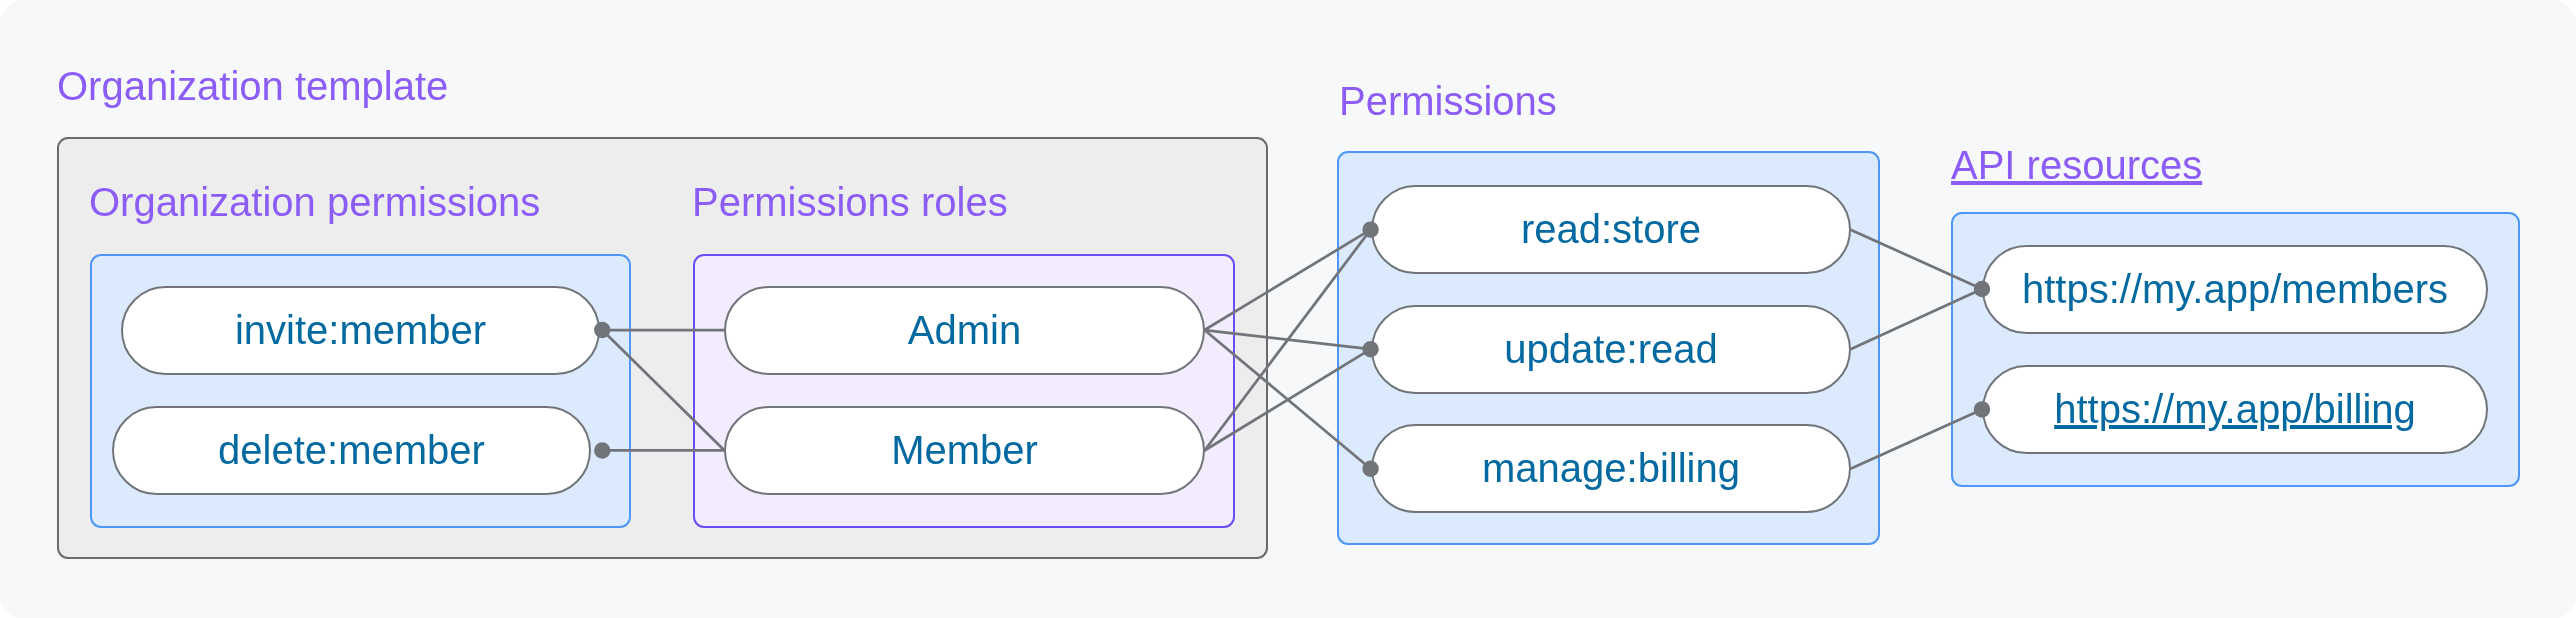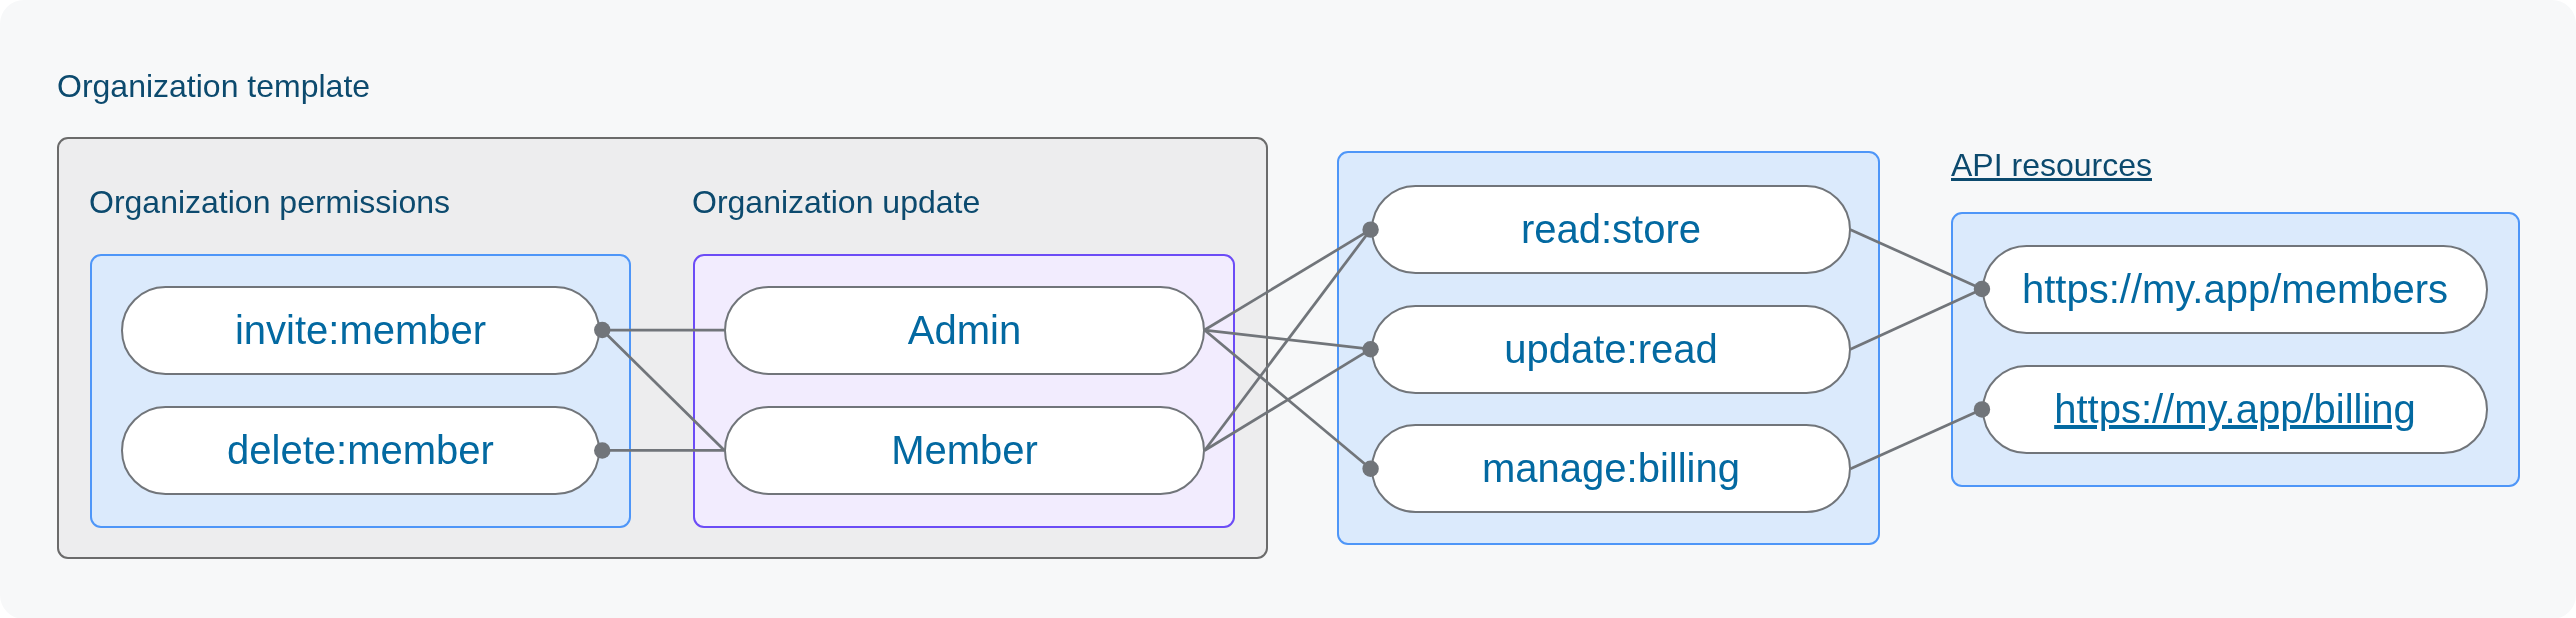--- a/index.html
+++ b/index.html
@@ -11,24 +11,24 @@
   .canvas {
     position: relative;
     width: 2576px;
     height: 619px;
     background: #F7F8F9;
     border-radius: 24px;
     overflow: hidden;
   }
   .section-label {
     position: absolute;
-    font-size: 32px;
+    font-size: 40px;
     line-height: 42px;
     font-weight: 500;
-    color: #0c4a6e;
+    color: #8b5cf6;
     white-space: nowrap;
     letter-spacing: 0px;
   }
   .box {
     position: absolute;
     border-radius: 11px;
     box-sizing: border-box;
   }
   .box.gray {
     background: #EDEDEE;
@@ -70,36 +70,37 @@
 <body>
 
 <div class="canvas">
 
   <div class="section-label" style="left:57px; top:65px;">Organization template</div>
 
   <div class="box gray" style="left:57px; top:137px; width:1211px; height:422px;"></div>
 
   <div class="section-label" style="left:89px; top:181px;">Organization permissions</div>
 
-  <div class="section-label" style="left:692px; top:181px;">Organization update</div>
+  <div class="section-label" style="left:692px; top:181px;">Permissions roles</div>
 
+  <div class="section-label" style="left:1339px; top:80px;">Permissions</div>
 
   <div class="section-label" style="left:1951px; top:144px;text-decoration:underline;">API resources</div>
 
   <div class="box blue" style="left:90px; top:254px; width:541px; height:274px;"></div>
 
   <div class="box purple" style="left:693px; top:254px; width:542px; height:274px;"></div>
 
   <div class="box blue" style="left:1337px; top:151px; width:543px; height:394px;"></div>
 
   <div class="box blue" style="left:1951px; top:212px; width:569px; height:275px;"></div>
 
   <div class="pill" style="left:121px; top:286px; width:479px;">invite:member</div>
 
-  <div class="pill" style="left:121px; top:406px; width:479px;">delete:member</div>
+  <div class="pill" style="left:112px; top:406px; width:479px;">delete:member</div>
 
   <div class="pill" style="left:724px; top:286px; width:481px;">Admin</div>
 
   <div class="pill" style="left:724px; top:406px; width:481px;">Member</div>
 
   <div class="pill" style="left:1371px; top:185px; width:480px;">read:store</div>
 
   <div class="pill" style="left:1371px; top:305px; width:480px;">update:read</div>
 
   <div class="pill" style="left:1371px; top:424px; width:480px;">manage:billing</div>

